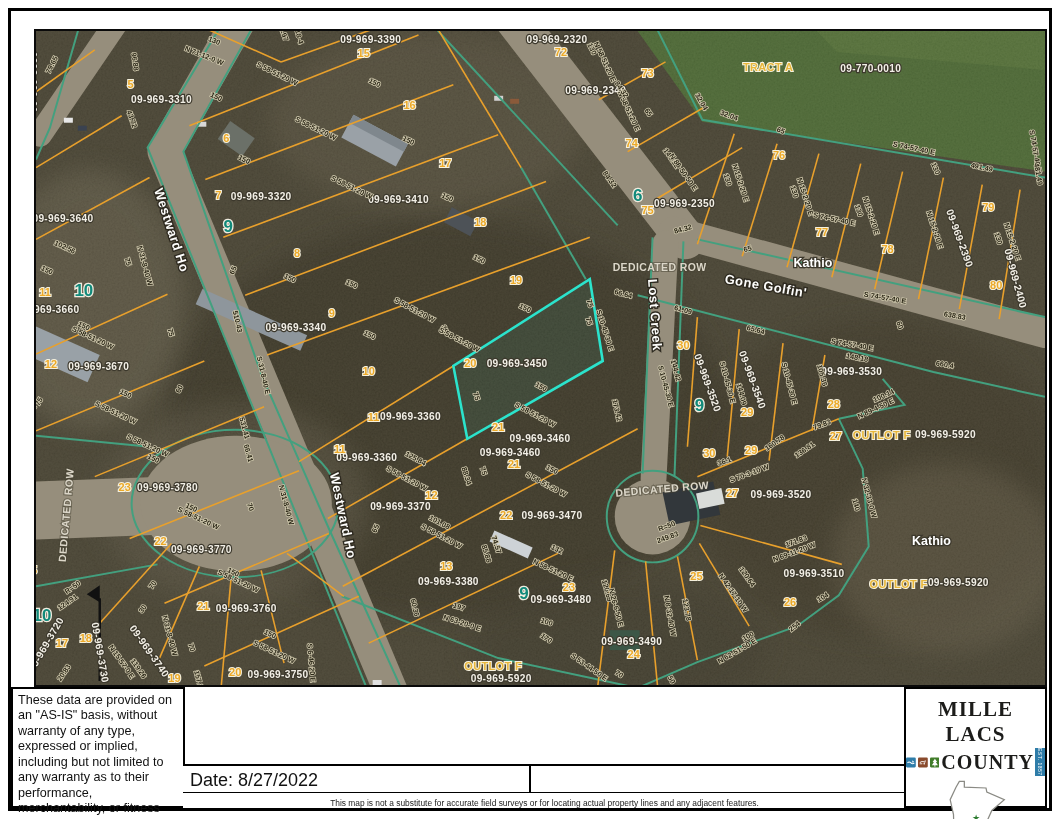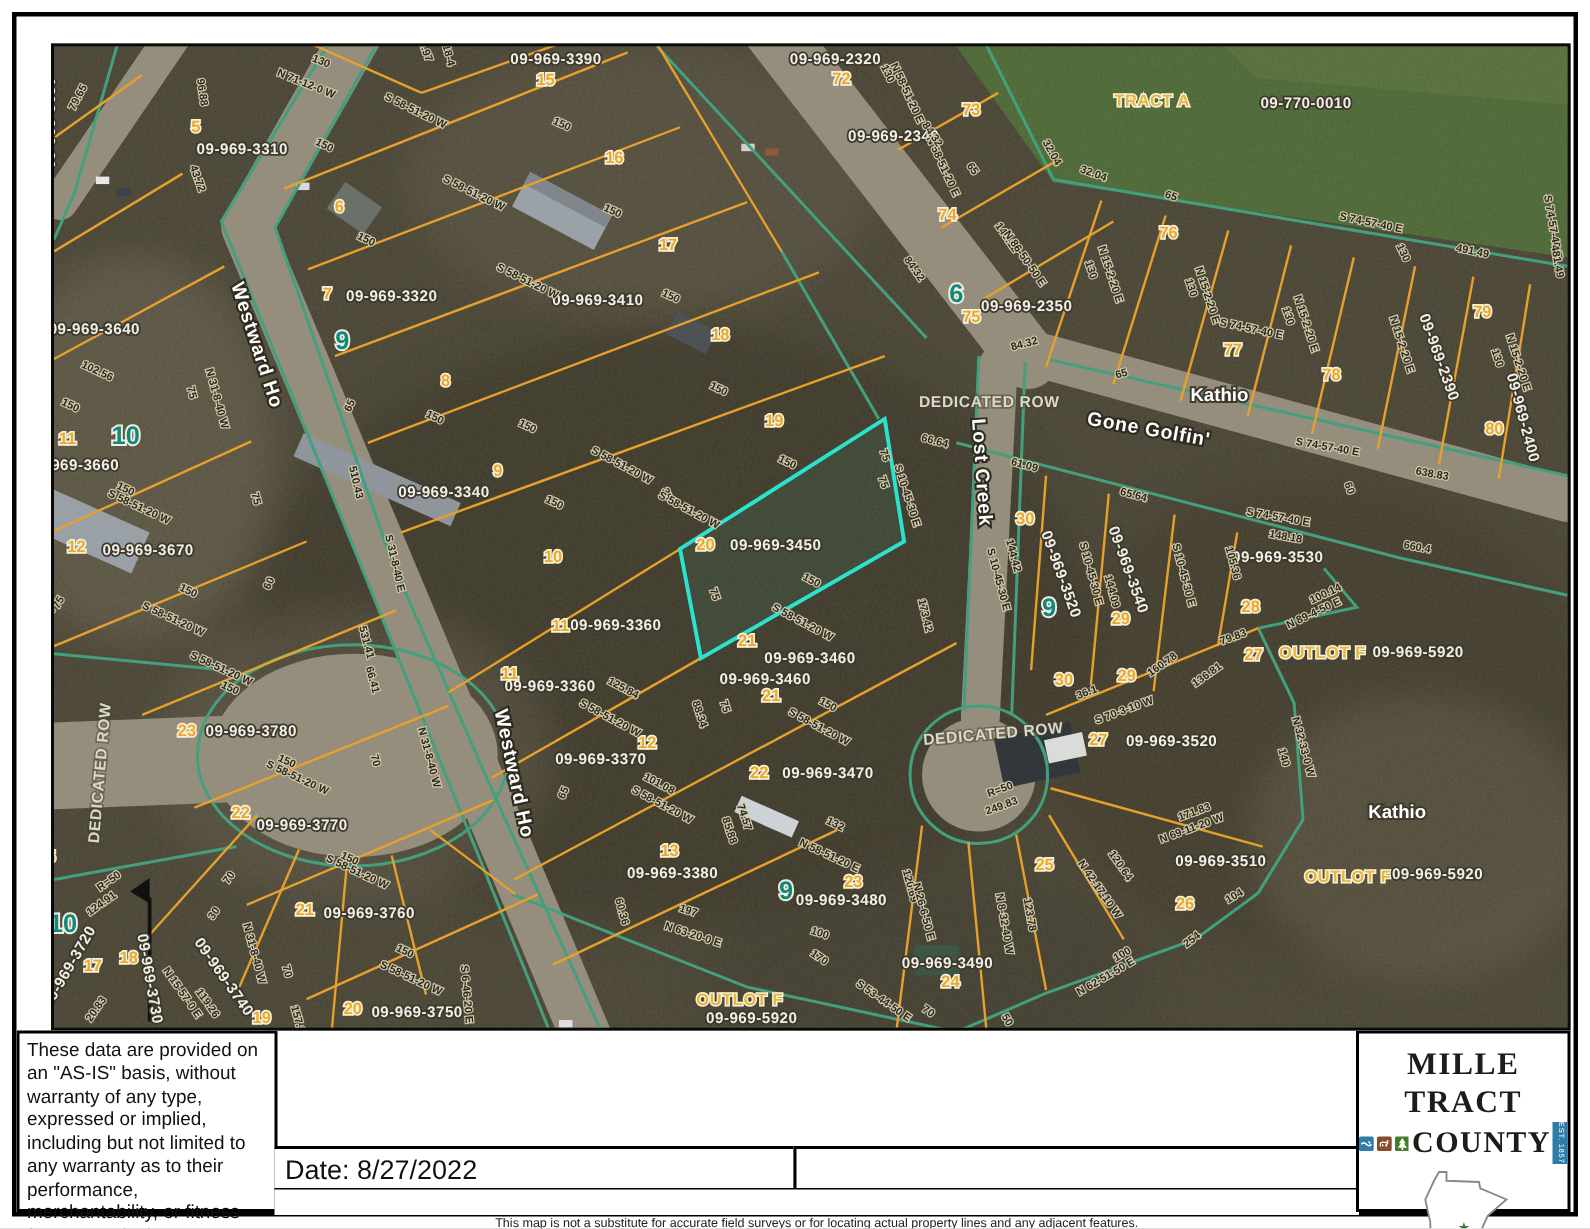--- a/index.html
+++ b/index.html
@@ -6,21 +6,21 @@
   #page{position:relative;width:1060px;height:819px;background:#fff;overflow:hidden;}
   #frame{position:absolute;left:8px;top:8px;width:1038px;height:797px;border:3px solid #000;}
   #mapbox{position:absolute;left:34px;top:29px;width:1013px;height:658px;border:2px solid #0a0a0a;box-sizing:border-box;background:#55503e;}
   #mapsvg{display:block;width:100%;height:100%;}
   .cell{position:absolute;box-sizing:border-box;border:2px solid #000;background:#fff;}
   #disclaimer{left:11px;top:687px;width:174px;height:121px;padding:4px 5px;font-size:12.6px;line-height:1.23;color:#111;}
   #titlecell{left:183px;top:687px;width:723px;height:79px;border-left:none;display:flex;align-items:center;justify-content:center;}
   #maptitle{font-size:20px;font-weight:bold;color:#111;}
   #datecell{left:183px;top:764px;width:348px;height:30px;border-left:none;font-size:18px;color:#111;padding:4px 0 0 7px;}
   #emptycell{left:529px;top:764px;width:377px;height:30px;}
-  #fineprint{left:183px;top:792px;width:723px;height:16px;border:none;border-top:1.5px solid #000;font-size:8.4px;color:#222;text-align:center;padding-top:17px;}
+  #fineprint{left:183px;top:792px;width:723px;height:16px;border:none;border-top:1.5px solid #000;font-size:8.4px;color:#222;text-align:center;padding-top:5px;}
   #logocell{left:904px;top:687px;width:143px;height:121px;border-left:2px solid #000;text-align:center;}
   .logo-line1{font-family:"Liberation Serif",serif;font-size:21px;letter-spacing:1px;color:#1c1c1a;margin-top:8px;font-weight:600;}
   .logo-line2{display:flex;align-items:center;justify-content:center;gap:1px;margin-top:1px;}
   .logo-sq{width:13px;height:13px;display:inline-block;margin-right:1px;}
   .logo-county{font-family:"Liberation Serif",serif;font-size:20px;letter-spacing:1px;color:#1c1c1a;font-weight:600;}
   .logo-est{display:inline-block;background:#2e7ca8;color:#fff;font-size:5px;width:10px;height:28px;writing-mode:vertical-rl;text-align:center;line-height:10px;letter-spacing:.5px;}
   #mnwrap{margin-top:2px;}
   
   text{font-family:"Liberation Sans",sans-serif;text-anchor:middle;}
   .lbl-dim{font-size:7.3px;fill:#2c2818;stroke:#cfc8ad;stroke-width:1.6px;paint-order:stroke;font-weight:bold;}
@@ -458,21 +458,21 @@
     <span>These data are provided on an "AS-IS" basis, without warranty of any type, expressed or implied, including but not limited to any warranty as to their performance, merchantability, or fitness for any particular purpose.</span>
   </div>
   <div id="datecell" class="cell">
     <span>Date: 8/27/2022</span>
   </div>
   <div id="emptycell" class="cell"></div>
   <div id="fineprint" class="cell">
     <span>This map is not a substitute for accurate field surveys or for locating actual property lines and any adjacent features.</span>
   </div>
   <div id="logocell" class="cell">
-    <div class="logo-line1">MILLE TRACT</div>
+    <div class="logo-line1">MILLE LACS</div>
     <div class="logo-line2">
       <svg class="logo-sq" viewBox="0 0 13 13">
           <rect width="13" height="13" rx="1.5" fill="#2e7ca8"></rect>
           <path d="M2 7 Q4 4.5 6.5 7 T11 7" stroke="#fff" stroke-width="1.4" fill="none"></path>
           <path d="M8 4 l2.5 1 -1.5 2" fill="#fff"></path>
         </svg>
       <svg class="logo-sq" viewBox="0 0 13 13">
           <rect width="13" height="13" rx="1.5" fill="#8a4a2c"></rect>
           <path d="M3 9 v-3 q2 -1.5 5 -0.5 l1.5 -1.5 v2 l-1 1 v2 M5 9 v-2 M8 9 v-2" stroke="#fff" stroke-width="1.1" fill="none"></path>
         </svg>

